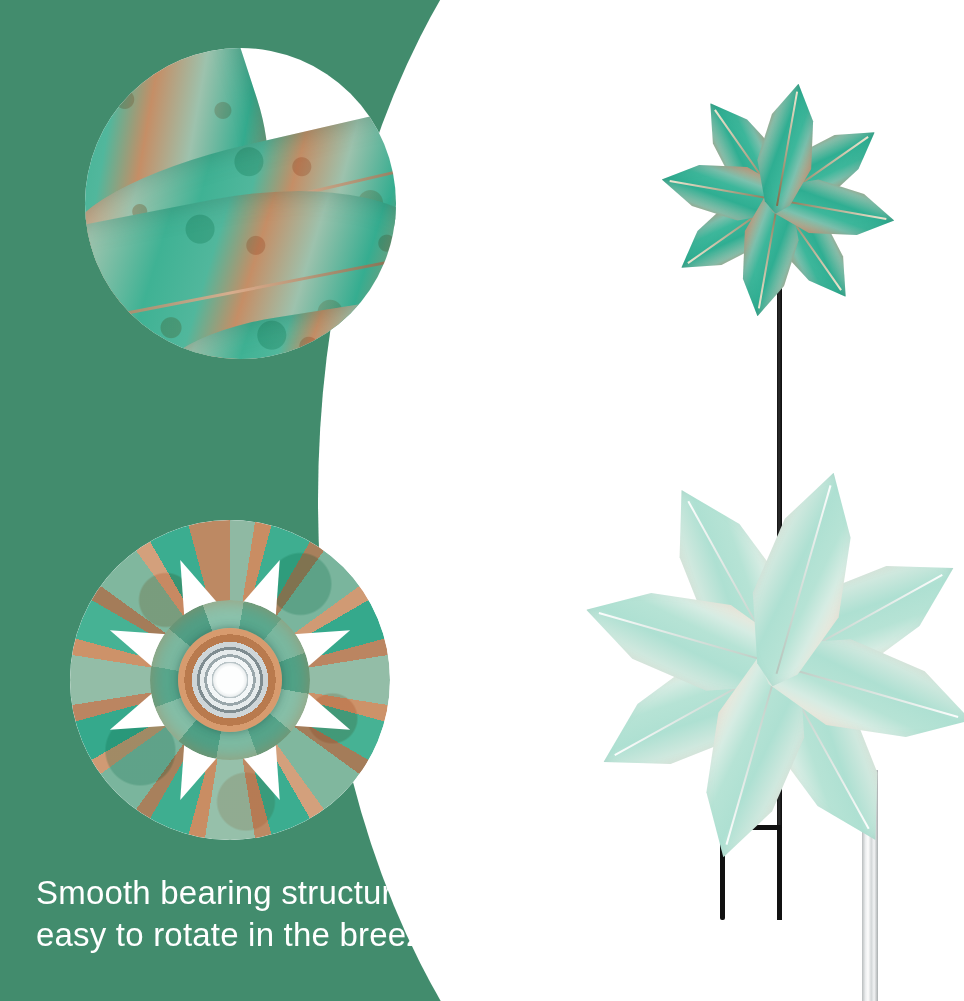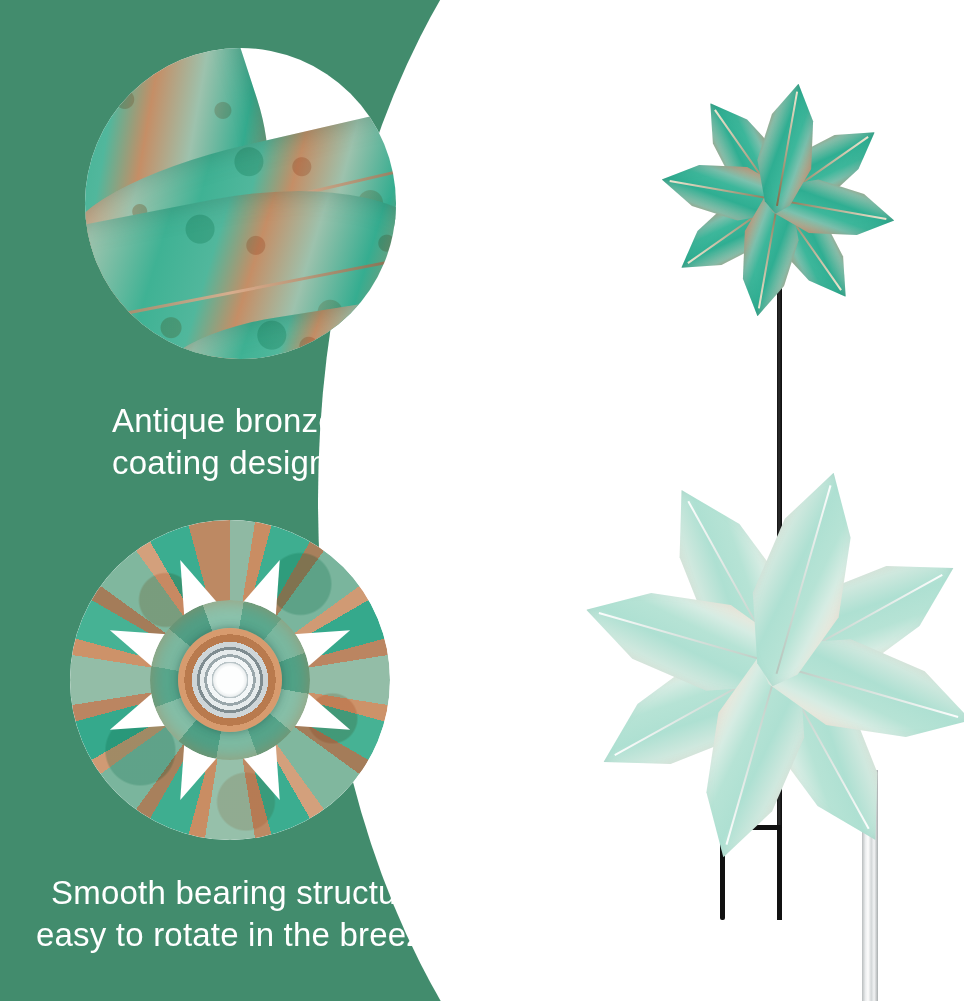--- a/index.html
+++ b/index.html
@@ -352,22 +352,20 @@
       <div class="blade" id="blade-c">
         <span class="vein"></span>
         <span class="speck"></span>
       </div>
       <div class="blade" id="blade-d">
         <span class="speck"></span>
       </div>
     </div>
   </div>
 
-  <div class="caption" id="caption-top" style="color: rgb(255, 255, 255);">Antique bronze
-coating design</div>
 
   <div class="detail-circle" id="circle-bottom">
     <div class="circ-inner">
       <div id="hub-disc"></div>
       <div id="hub-texture"></div>
       <div id="gap-ring" style="position: absolute; inset: 0px;">
           <div class="gap-tri" style="transform: translate(-50%, -100%) rotate(22.5deg) translateY(-52px);"></div>
           <div class="gap-tri" style="transform: translate(-50%, -100%) rotate(67.5deg) translateY(-52px);"></div>
           <div class="gap-tri" style="transform: translate(-50%, -100%) rotate(112.5deg) translateY(-52px);"></div>
           <div class="gap-tri" style="transform: translate(-50%, -100%) rotate(157.5deg) translateY(-52px);"></div>
@@ -376,21 +374,21 @@
           <div class="gap-tri" style="transform: translate(-50%, -100%) rotate(292.5deg) translateY(-52px);"></div>
           <div class="gap-tri" style="transform: translate(-50%, -100%) rotate(337.5deg) translateY(-52px);"></div>
         </div>
       <div id="flange"></div>
       <div id="bearing">
         <div id="bearing-core"></div>
       </div>
     </div>
   </div>
 
-  <div class="caption" id="caption-bottom" style="color: rgb(255, 255, 255); text-align: center;">Smooth bearing structure,
+  <div class="caption" id="caption-bottom" style="color: rgb(255, 255, 255);">Smooth bearing structure,
 easy to rotate in the breeze.</div>
 
   <div id="product">
 
     <div id="pole-black" style="background: linear-gradient(90deg, rgb(17, 17, 17) 0%, rgb(46, 46, 46) 40%, rgb(11, 11, 11) 100%);"></div>
     <div id="pole-silver"></div>
 
     <div class="stake-leg" id="stake-bar" style="background: rgb(17, 17, 17);"></div>
     <div class="stake-leg" id="stake-left" style="background: rgb(17, 17, 17);"></div>
     <div class="stake-leg" id="stake-right" style="background: rgb(17, 17, 17);"></div>

